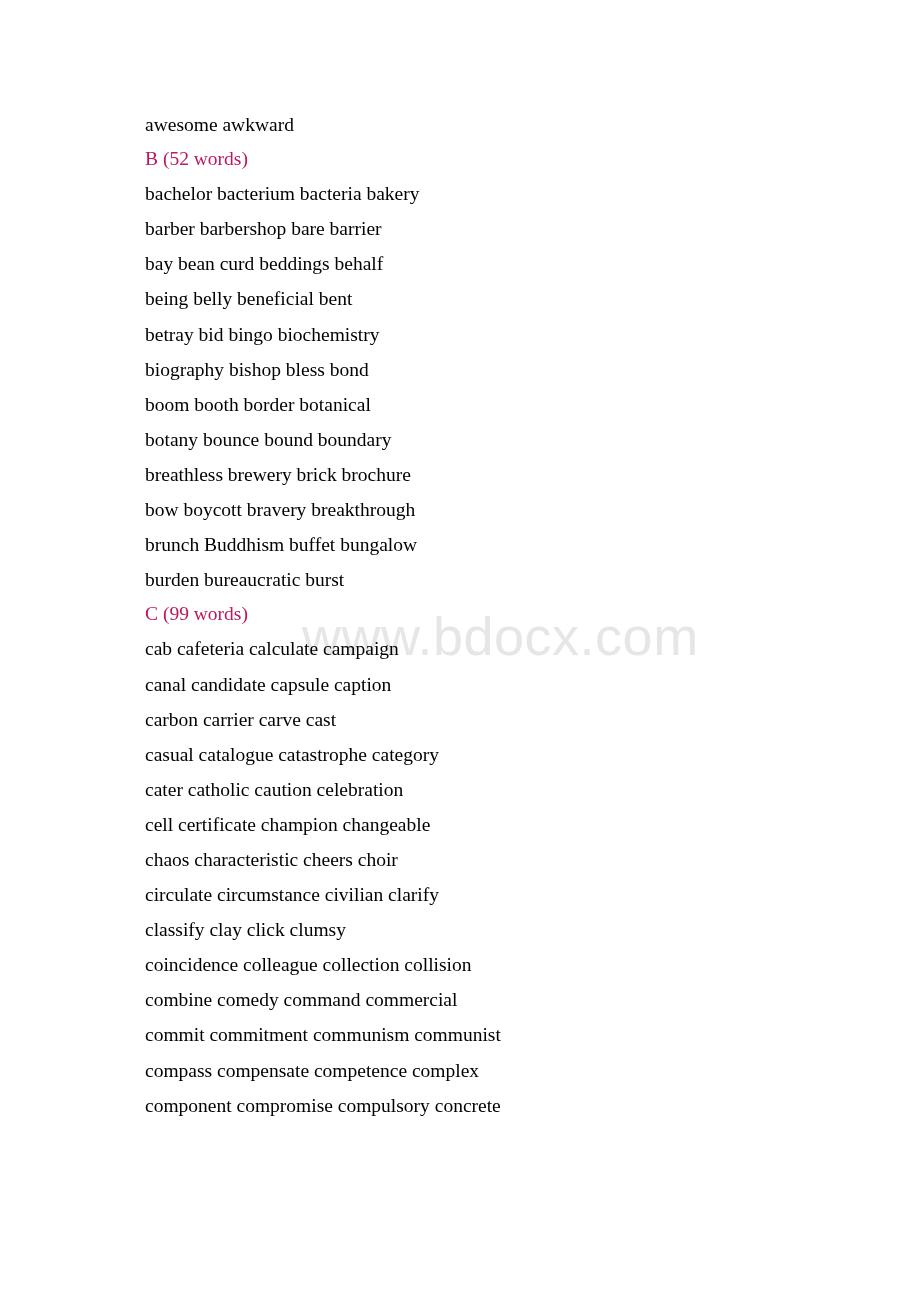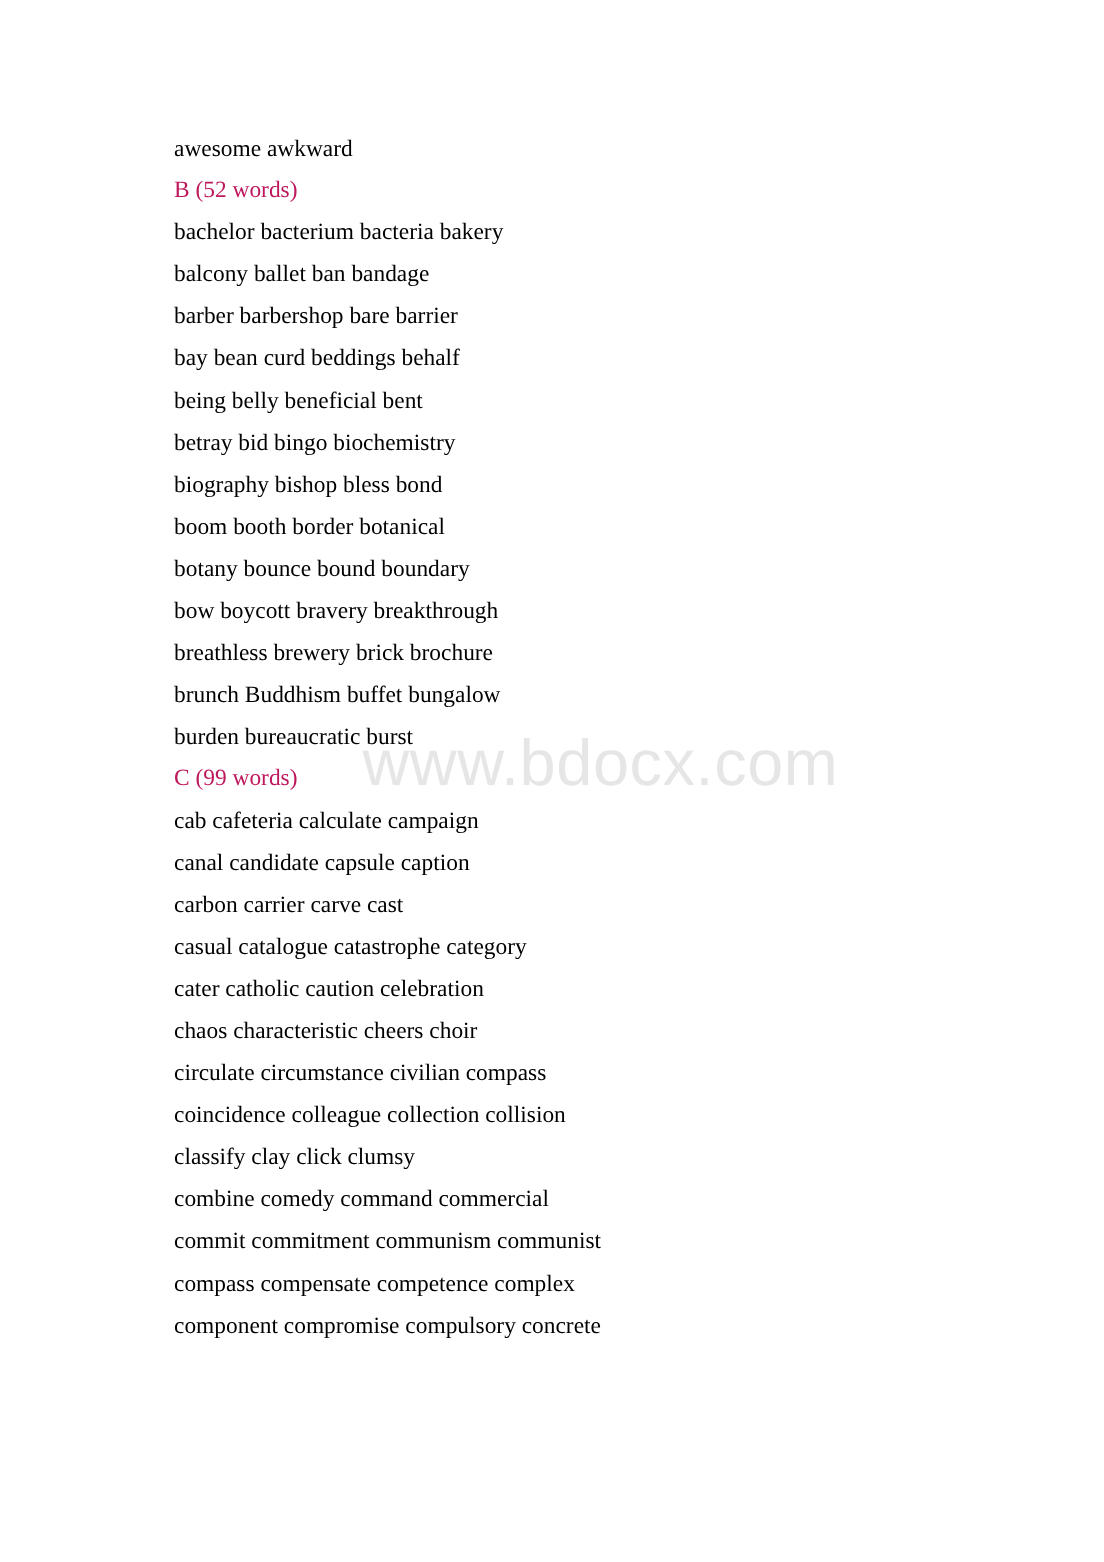--- a/index.html
+++ b/index.html
@@ -68,41 +68,41 @@
 <body>
 
 <div class="page">
 
   <div class="watermark">www.bdocx.com</div>
 
   <div class="content">
       <div class="word-line">awesome   awkward</div>
       <div class="section-head">B (52 words)</div>
       <div class="word-line">bachelor   bacterium   bacteria   bakery</div>
-      <div class="word-line">balcony   ballet   ban   bandage</div>
       <div class="word-line">barber   barbershop  bare   barrier</div>
       <div class="word-line">bay   bean curd   beddings   behalf</div>
       <div class="word-line">being   belly   beneficial   bent</div>
       <div class="word-line">betray   bid   bingo   biochemistry</div>
       <div class="word-line">biography  bishop   bless   bond</div>
       <div class="word-line">boom   booth   border   botanical</div>
       <div class="word-line">botany   bounce   bound   boundary</div>
+      <div class="word-line">breathless   brewery   brick   brochure</div>
       <div class="word-line">bow   boycott  bravery  breakthrough</div>
-      <div class="word-line">breathless   brewery   brick   brochure</div>
       <div class="word-line">brunch   Buddhism  buffet   bungalow</div>
       <div class="word-line">burden   bureaucratic  burst</div>
       <div class="section-head">C (99 words)</div>
       <div class="word-line">cab   cafeteria   calculate   campaign</div>
       <div class="word-line">canal   candidate   capsule   caption</div>
       <div class="word-line">carbon   carrier   carve   cast</div>
       <div class="word-line">casual   catalogue   catastrophe  category</div>
       <div class="word-line">cater   catholic   caution   celebration</div>
+      <div class="word-line">cell   certificate   champion   changeable</div>
       <div class="word-line">chaos   characteristic  cheers   choir</div>
-      <div class="word-line">circulate   circumstance  civilian   compass</div>
+      <div class="word-line">circulate   circumstance  civilian   clarify</div>
+      <div class="word-line">classify   clay   click   clumsy</div>
       <div class="word-line">coincidence   colleague   collection   collision</div>
-      <div class="word-line">classify   clay   click   clumsy</div>
       <div class="word-line">combine   comedy   command   commercial</div>
       <div class="word-line">commit   commitment   communism  communist</div>
       <div class="word-line">compass   compensate   competence   complex</div>
       <div class="word-line">component  compromise  compulsory   concrete</div>
     </div>
 
 </div>
 
 </body></html>

